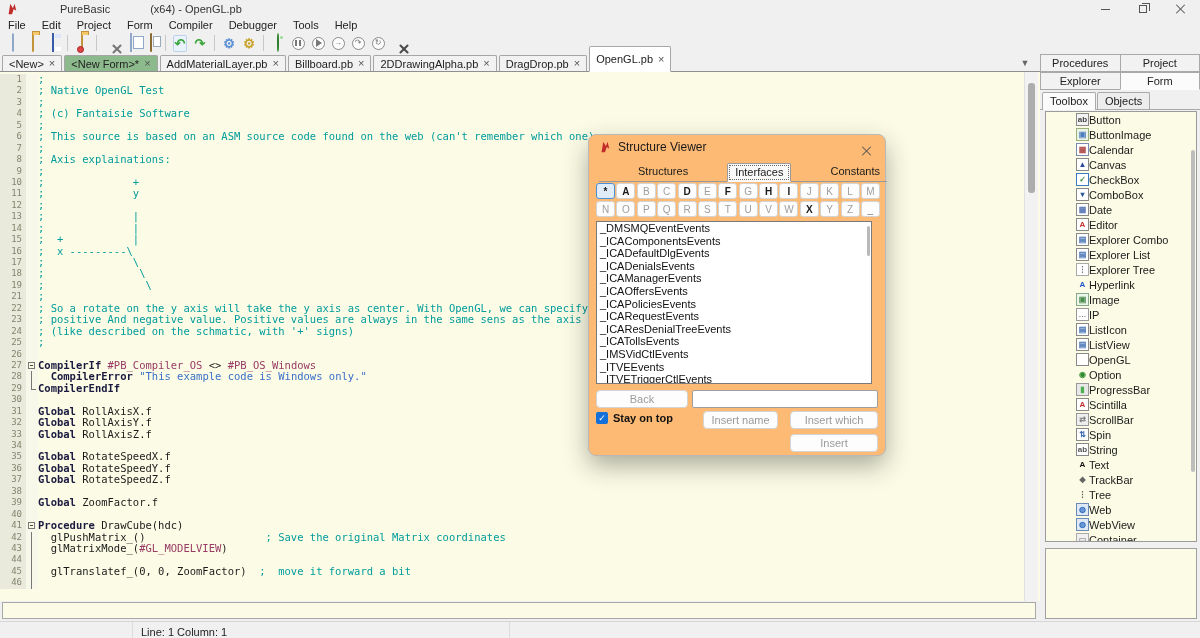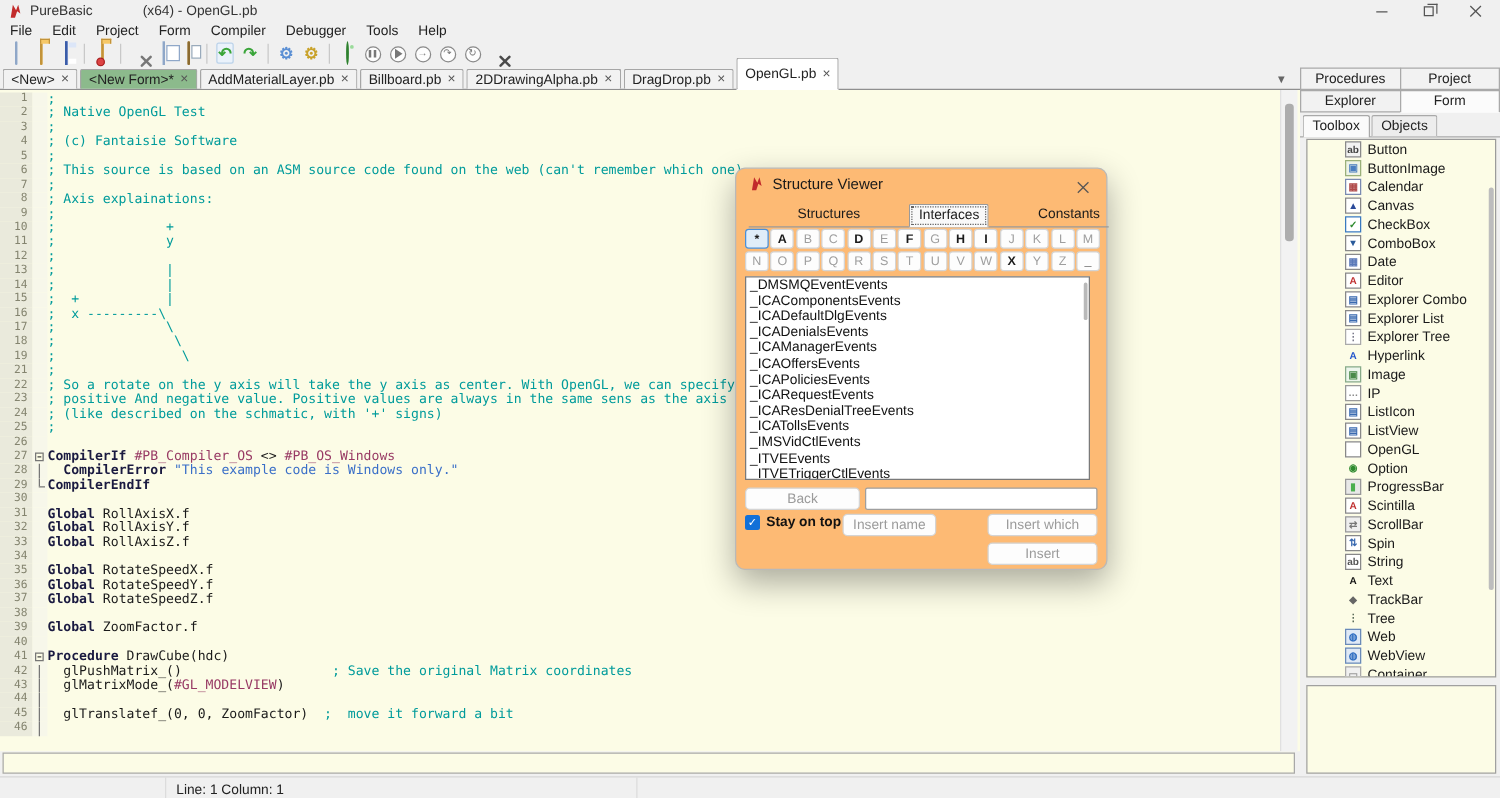--- a/index.html
+++ b/index.html
@@ -4,21 +4,21 @@
 <style>
   * { margin:0; padding:0; box-sizing:border-box; }
   html,body { width:1200px; height:638px; overflow:hidden;
     font-family:"Liberation Sans", sans-serif; background:#F0F0F0; color:#222;
     -webkit-font-smoothing:antialiased; }
 
   
   #titlebar { position:absolute; top:0; left:0; width:1200px; height:18px;
     background:#F0F0F0; display:flex; align-items:center; font-size:11px; color:#333; }
   #titlebar .logo { width:12px; height:12px; margin:0 6px 0 6px; }
-  #titlebar .t-app { margin-right:40px; }
+  #titlebar .t-app { margin-right:40px;margin-left:36px; }
   #winctl { position:absolute; right:0; top:0; height:18px; display:flex; }
   .wbtn { width:38px; height:18px; display:flex; align-items:center; justify-content:center; }
   .wmin { width:9px; height:1px; background:#555; display:inline-block; }
   .wres { width:8px; height:8px; border:1px solid #555; position:relative; display:inline-block; }
   .wres:before { content:""; position:absolute; left:2px; top:-3px; width:7px; height:7px;
     border:1px solid #555; border-bottom:none; border-left:none; }
   .wx { position:relative; width:10px; height:10px; display:inline-block; }
   .wx:before,.wx:after { content:""; position:absolute; left:4px; top:-1px; width:1px; height:12px; background:#555; }
   .wx:before { transform:rotate(45deg); } .wx:after { transform:rotate(-45deg); }
 
@@ -95,21 +95,21 @@
   .rp-cell { flex:1; border:1px solid #A9A9A9; margin-left:-1px; background:#F2F2F2;
     font-size:11px; display:flex; align-items:center; justify-content:center; color:#222; }
   .rp-cell:first-child { margin-left:0; }
   .rp-cell.active { background:#FBFBFB; border-bottom-color:#FBFBFB; }
   .rp-subrow { display:flex; height:19px; align-items:flex-end; padding-left:2px; border-bottom:1px solid #A9A9A9; margin-top:1px; }
   .rp-subtab { padding:2px 7px 2px 7px; font-size:11px; border:1px solid #A9A9A9; border-bottom:none;
     background:#EDEDED; border-radius:2px 2px 0 0; margin-right:1px; color:#222; }
   .rp-subtab.active { background:#FBFBFB; margin-bottom:-1px; padding-bottom:3px; }
   #toolbox-list { position:absolute; left:5px; right:3px; top:57px; height:431px;
     border:1px solid #9B9B9B; background:#FCFCE6; overflow:hidden; }
-  .tbx-item { height:15px; display:flex; align-items:center; padding-left:30px; gap:5px; font-size:11px; color:#1a1a1a; }
+  .tbx-item { height:15px; display:flex; align-items:center; padding-left:30px; gap:0; font-size:11px; color:#1a1a1a; }
   .tbx-ic { width:13px; height:13px; display:flex; align-items:center; justify-content:center;
     font-size:8px; line-height:8px; font-weight:bold; flex:0 0 13px; }
   #tbx-scroll { position:absolute; right:1px; top:38px; width:4px; height:322px; background:#BDBDBD; border-radius:2px; }
   #props-panel { position:absolute; left:5px; right:3px; top:494px; height:71px;
     border:1px solid #A0A0A0; background:#FCFCE6; }
 
   
   #statusbar { position:absolute; top:621px; left:0; width:1200px; height:20px;
     background:#F0F0F0; border-top:1px solid #D6D6D6; display:flex; font-size:11px; color:#222; }
   .sb-seg { border-right:1px solid #DCDCDC; height:100%; display:flex; align-items:center; }
@@ -749,16 +749,16 @@
       <div class="ditem">_ITVEEvents</div>
       <div class="ditem">_ITVETriggerCtlEvents</div>
       <div id="dlg-list-scroll"></div>
     </div>
   <div class="dbtn" style="left:7px; top:255px; width:92px;">Back</div>
   <input id="dlg-input" value="" style="">
   <div id="dlg-check">
     <span class="box">✓</span>
     <span class="lbl">Stay on top</span>
   </div>
-  <div class="dbtn" style="left:85px; top:276px; width:75px;">Insert name</div>
+  <div class="dbtn" style="left:114px; top:276px; width:75px;">Insert name</div>
   <div class="dbtn" style="left:201px; top:276px; width:88px;">Insert which</div>
   <div class="dbtn" style="left:201px; top:299px; width:88px;">Insert</div>
 </div>
 
 </body></html>

